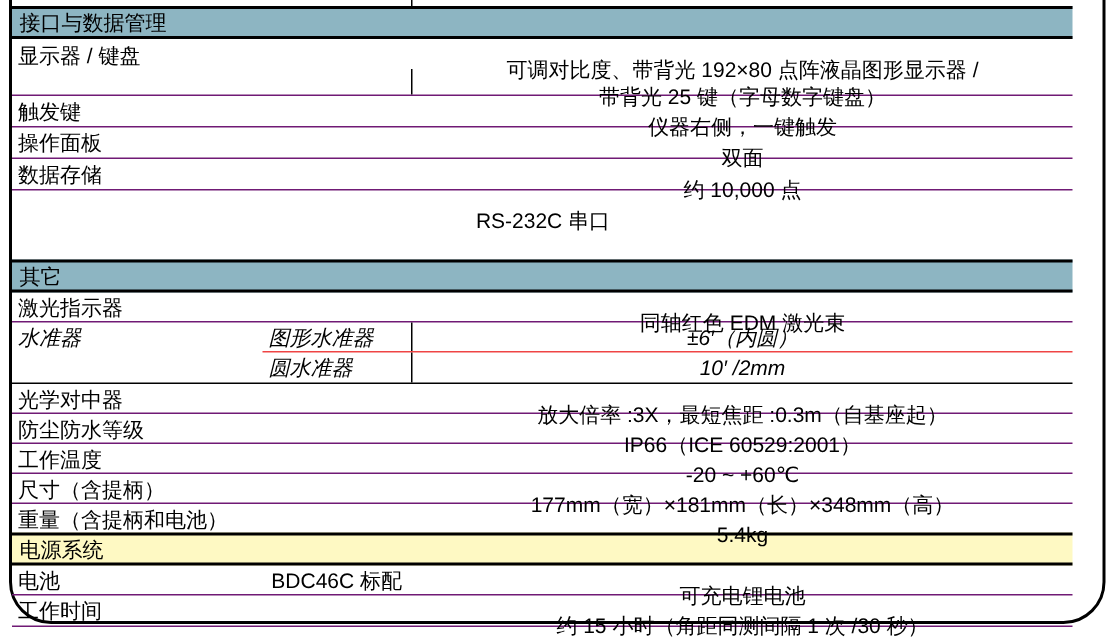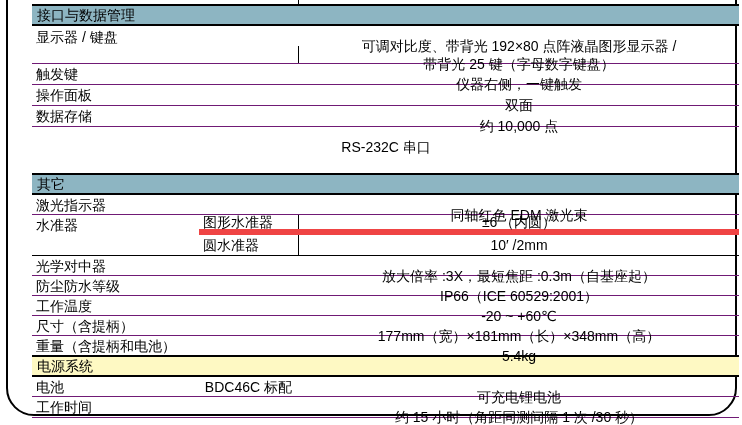--- a/index.html
+++ b/index.html
@@ -12,21 +12,21 @@
   }
   .outer-box {
     position:absolute;
     left:6px; top:-34px;
     width:731px; height:450px;
     border:2px solid #000;
     border-radius:28px;
   }
   .spec-table {
     position:absolute;
-    left:32px; top:0;
+    left:8px; top:0;
     width:707px;
   }
   
   .sliver-row { display:flex; height:4px; }
   .sliver-label { width:266px; }
   .sliver-value { flex:1; border-left:1px solid #000; }
 
   .section-header {
     border-top:2px solid #000;
     border-bottom:2px solid #000;
@@ -64,32 +64,32 @@
     display:flex;
     align-items:center;
     justify-content:center;
     text-align:center;
     white-space:pre-line;
     line-height:18px;
     padding:0 2px;
     margin-top:20px;
   }
   
-  .group-row { display:flex; border-bottom:1px solid #000; }
+  .group-row { display:flex; border-bottom:1px solid #000;font-style:italic; }
   .group-label {
     width:167px;
     padding:0 4px;
     display:flex;
     align-items:flex-start;
     padding-top:1px;
     line-height:18px;
   }
   .group-right { flex:1; display:flex; flex-direction:column; }
   .sub-row { display:flex; height:20px; }
-  .sub-row.first { border-bottom:6px solid #ef4444; height:20px; }
+  .sub-row.first { border-bottom:1px solid #ef4444; height:20px; }
   .sub-label {
     width:99px;
     padding:0 4px;
     display:flex;
     align-items:center;
     line-height:18px;
   }
   .sub-value {
     flex:1;
     border-left:1px solid #000;

